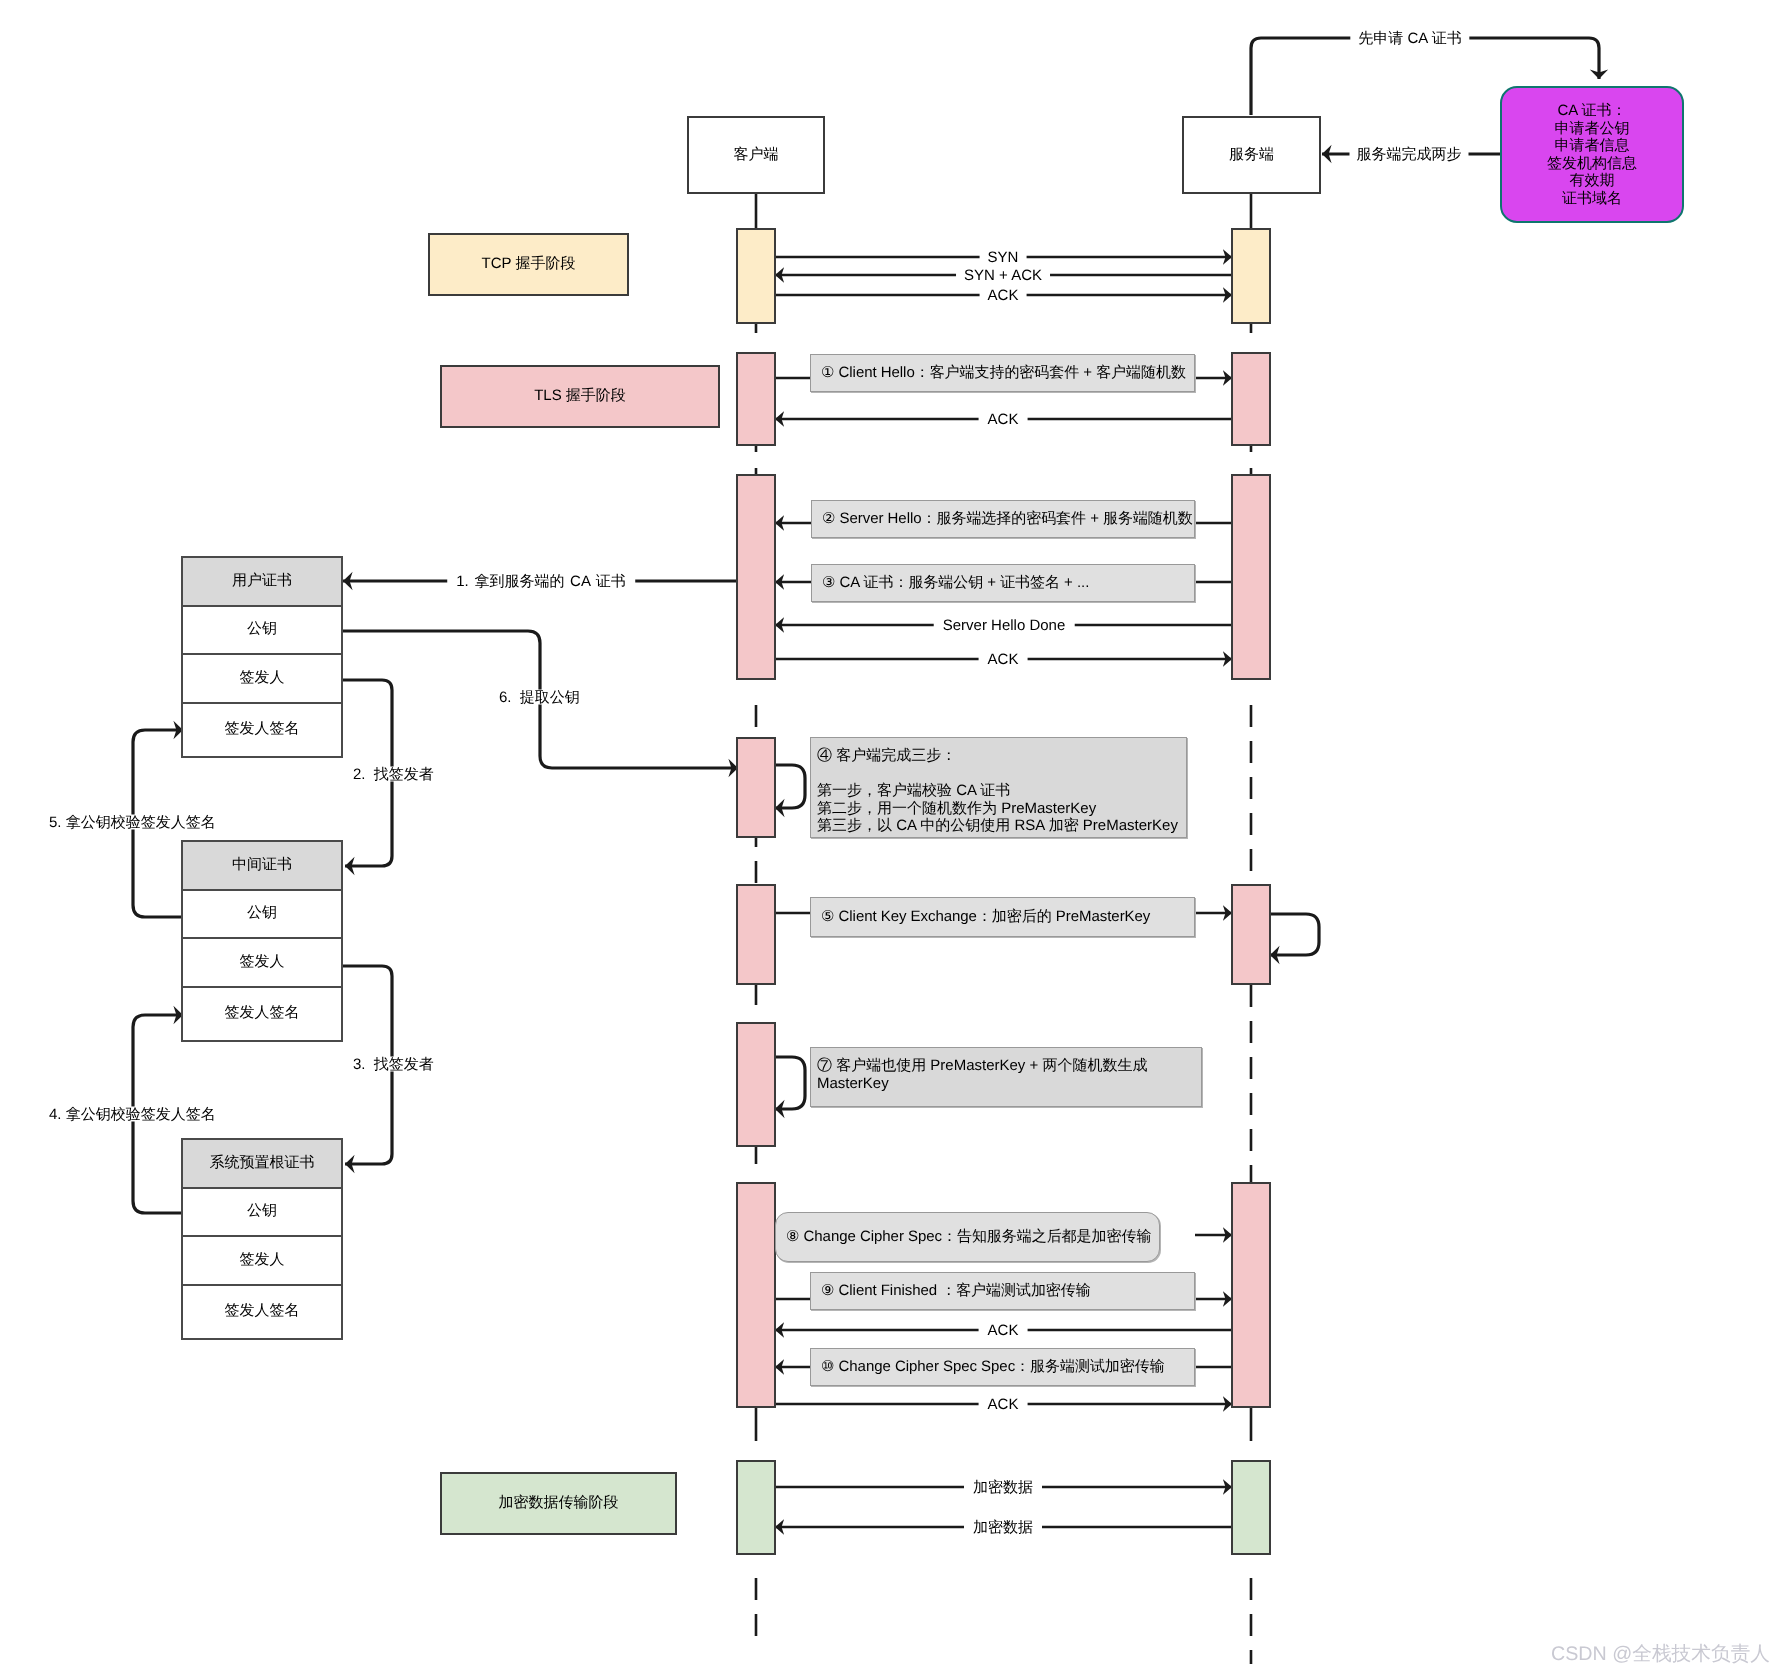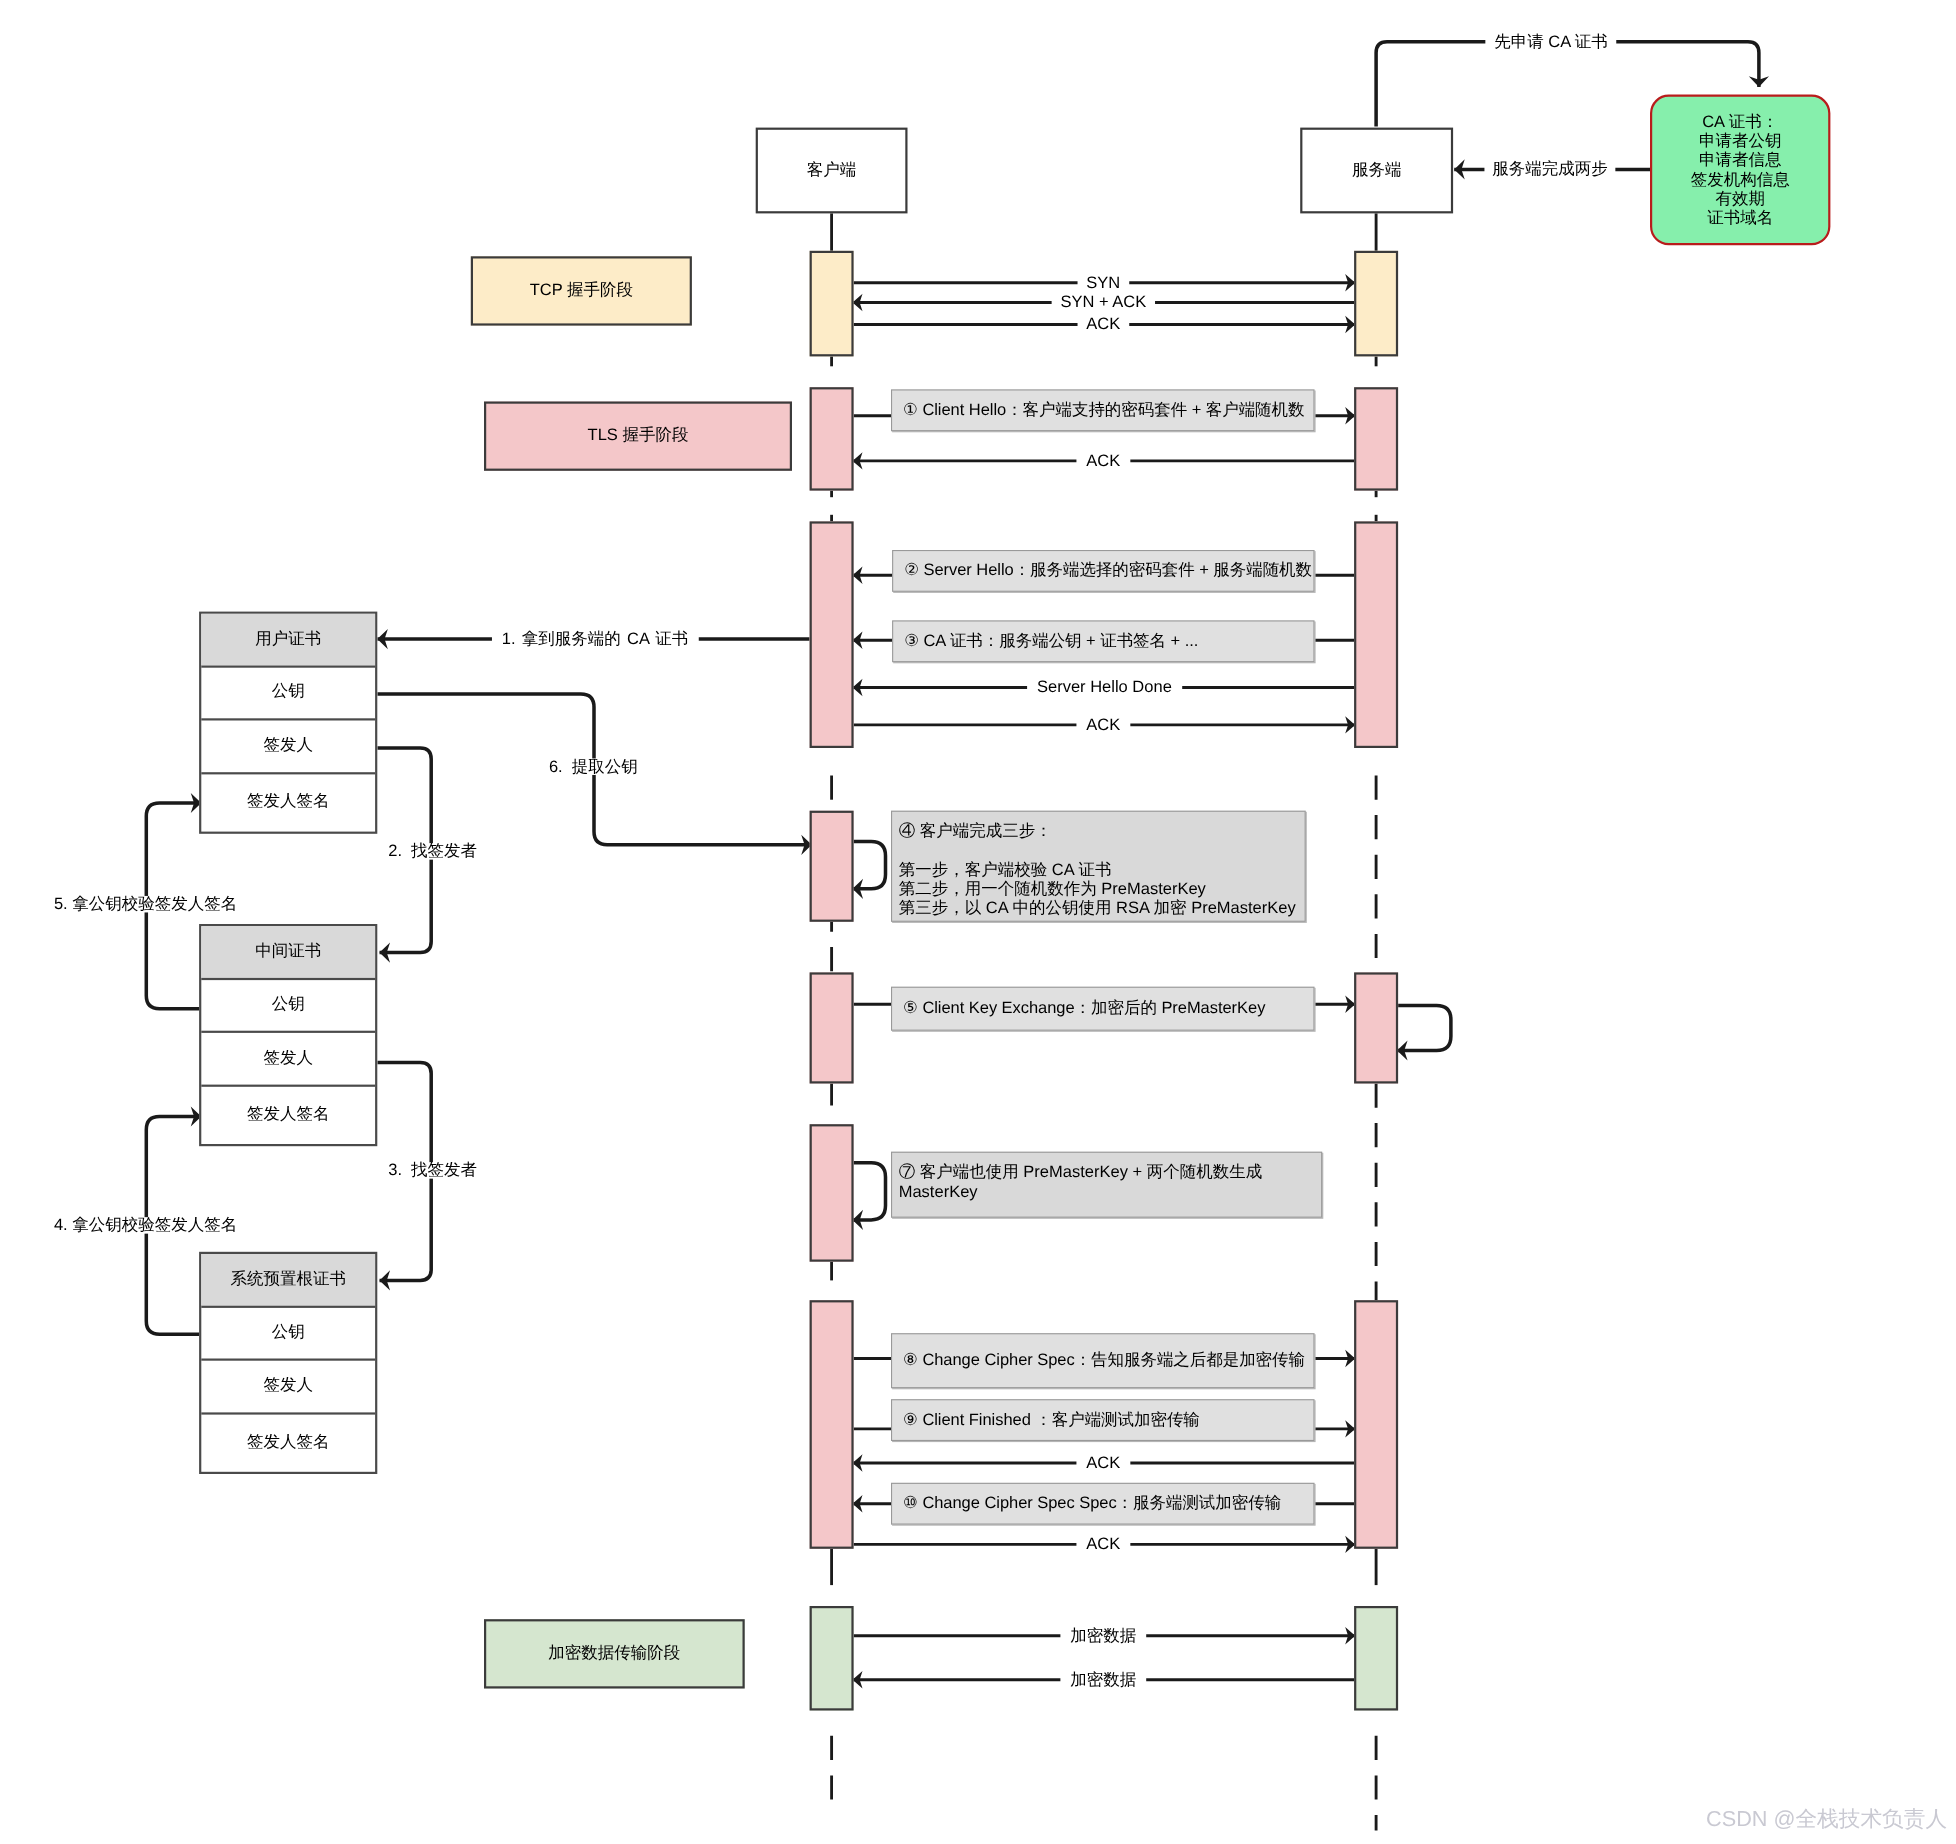--- a/index.html
+++ b/index.html
@@ -109,21 +109,21 @@
 </svg>
 <div class="lbl" style="left:1410px;top:38px;transform:translate(-50%,-50%);padding:0 8px;"><span>先申请 CA 证书</span></div>
 <div class="lbl" style="left:1409px;top:154px;transform:translate(-50%,-50%);padding:0 7px;"><span>服务端完成两步</span></div>
 
 <div class="nd actor" style="left:687px;top:116px;width:138px;height:78px;">
       <span>客户端</span>
     </div>
 <div class="nd actor" style="left:1182px;top:116px;width:139px;height:78px;">
       <span>服务端</span>
     </div>
-<div class="nd cabox" style="left:1500px;top:86px;width:164px;height:137px;border:2px solid #b91c1c;border-radius:17px;background:#86efac;display:flex;flex-direction:column;align-items:center;justify-content:center;font-size:15px;line-height:17.5px;text-align:center;">
+<div class="nd cabox" style="left:1500px;top:86px;width:184px;height:137px;border:2px solid #0f766e;border-radius:17px;background:#d946ef;display:flex;flex-direction:column;align-items:center;justify-content:center;font-size:15px;line-height:17.5px;text-align:center;">
       <div>CA 证书：</div>
       <div>申请者公钥</div>
       <div>申请者信息</div>
       <div>签发机构信息</div>
       <div>有效期</div>
       <div>证书域名</div>
     </div>
 
 <div class="nd phase" style="left:428px;top:233px;width:201px;height:63px;background:#fdecc8;">
       <span>TCP 握手阶段</span>
@@ -158,21 +158,21 @@
     </div>
 <div class="nd msg" style="left:811px;top:500px;width:384px;height:38px;">
       <span>② Server Hello：服务端选择的密码套件 + 服务端随机数</span>
     </div>
 <div class="nd msg" style="left:811px;top:564px;width:384px;height:38px;">
       <span>③ CA 证书：服务端公钥 + 证书签名 + ...</span>
     </div>
 <div class="nd msg" style="left:810px;top:897px;width:385px;height:40px;">
       <span>⑤ Client Key Exchange：加密后的 PreMasterKey</span>
     </div>
-<div class="nd msg" style="left:810px;top:1212px;width:385px;height:50px;">
+<div class="nd msg" style="left:775px;top:1212px;width:385px;height:50px;border-radius:13px;">
       <span>⑧ Change Cipher Spec：告知服务端之后都是加密传输</span>
     </div>
 <div class="nd msg" style="left:810px;top:1272px;width:385px;height:38px;">
       <span>⑨ Client Finished ：客户端测试加密传输</span>
     </div>
 <div class="nd msg" style="left:810px;top:1348px;width:385px;height:38px;">
       <span>⑩ Change Cipher Spec Spec：服务端测试加密传输</span>
     </div>
 <div class="lbl" style="left:1003px;top:419px;transform:translate(-50%,-50%);padding:0 9px;"><span>ACK</span></div>
 <div class="lbl" style="left:1004px;top:625px;transform:translate(-50%,-50%);padding:0 9px;"><span>Server Hello Done</span></div>

